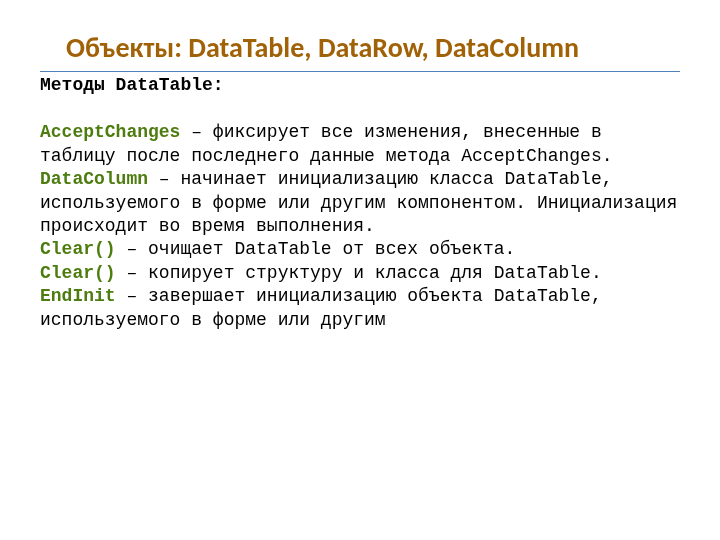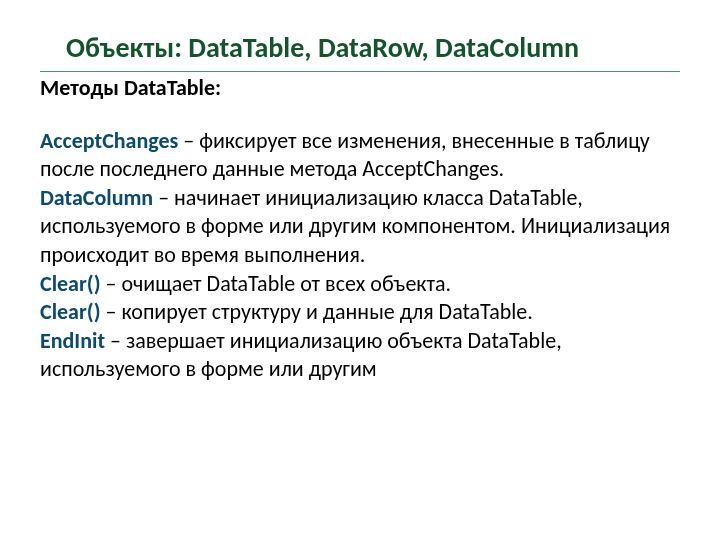--- a/index.html
+++ b/index.html
@@ -13,40 +13,41 @@
     }
     .slide {
       padding: 30px 40px 0 40px;
     }
     .title-block {
       padding: 0 26px 6px 26px;
       border-bottom: 1.5px solid #4f81bd;
       margin-bottom: 6px;
     }
     .title {
-      color: #14532d;
+      color: #a16207;
       font-size: 28px;
       font-weight: 700;
       line-height: 1.25;
     }
     .body-block {
       margin-top: -4px;
       color: #000;
-      font-size: 22px;
+      font-size: 18px;
       line-height: 1.3;
+      font-family: Liberation Mono, monospace;
     }
     .subhead {
       font-weight: 700;
       margin-bottom: 24px;
     }
     .method-line {
       margin-bottom: 0;
     }
     .method-name {
-      color: #0c4a6e;
+      color: #4d7c0f;
       font-weight: 700;
       margin-top: 20px;
     }
   </style>
 </head>
 <body>
 
 <div class="slide">
   <div class="title-block">
     <div class="title">Объекты: DataTable, DataRow, DataColumn</div>
@@ -57,19 +58,19 @@
     <div class="method-line">
       <span class="method-name">AcceptChanges</span><span> – фиксирует все изменения, внесенные в таблицу после последнего данные метода AcceptChanges.</span>
     </div>
     <div class="method-line">
       <span class="method-name">DataColumn</span><span> – начинает инициализацию класса DataTable, используемого в форме или другим компонентом. Инициализация происходит во время выполнения.</span>
     </div>
     <div class="method-line">
       <span class="method-name">Clear()</span><span> – очищает DataTable от всех объекта.</span>
     </div>
     <div class="method-line">
-      <span class="method-name">Clear()</span><span> – копирует структуру и данные для DataTable.</span>
+      <span class="method-name">Clear()</span><span> – копирует структуру и класса для DataTable.</span>
     </div>
     <div class="method-line">
       <span class="method-name">EndInit</span><span> – завершает инициализацию объекта DataTable, используемого в форме или другим</span>
     </div>
   </div>
 </div>
 
 </body></html>

